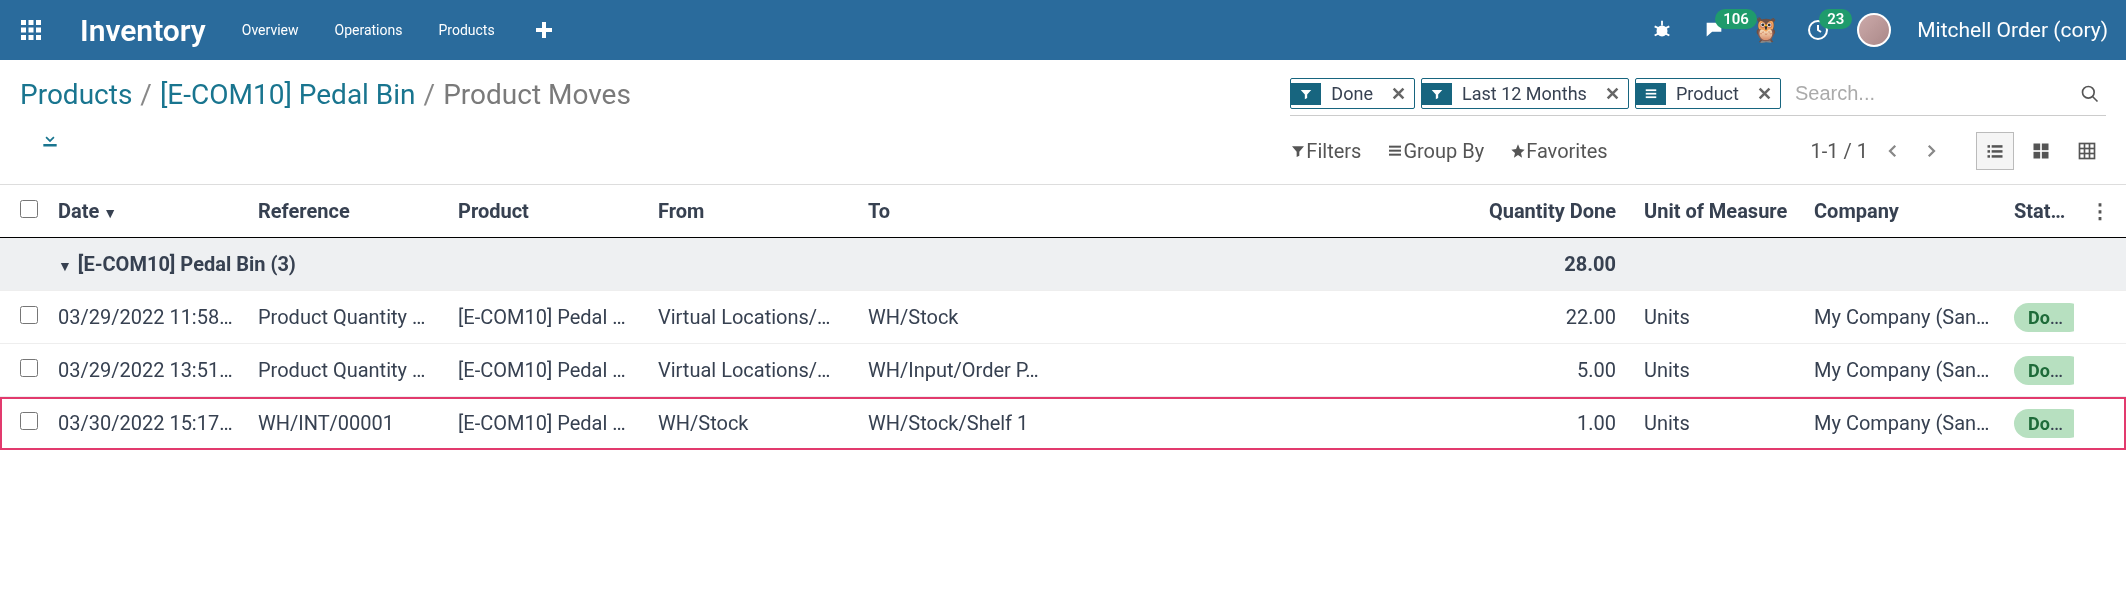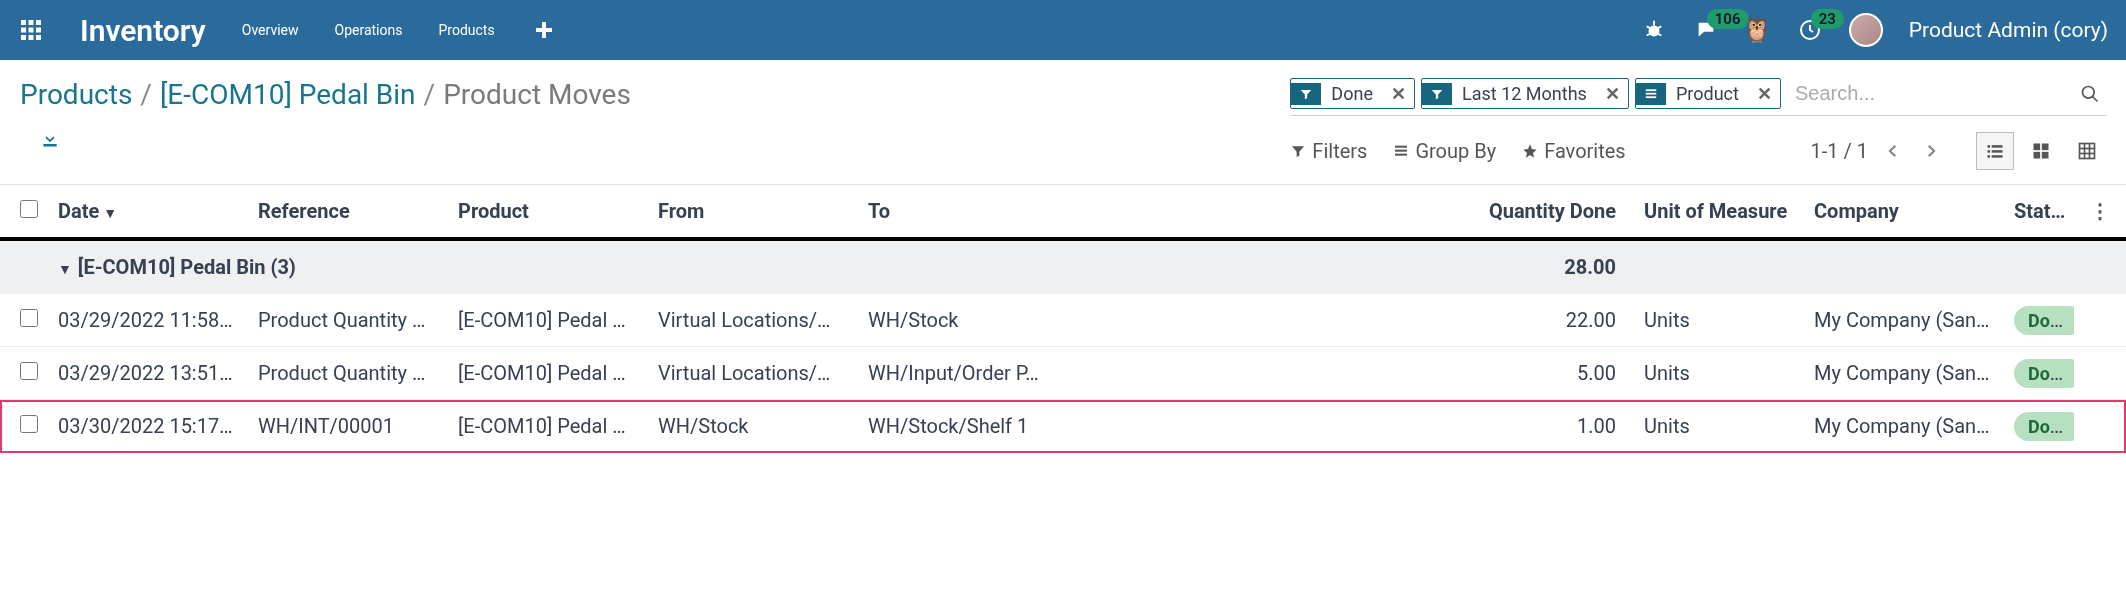--- a/index.html
+++ b/index.html
@@ -7,21 +7,21 @@
   .topnav { background: #206090; background: #2b6a99; display:flex; align-items:center; height:60px; padding:0 18px; color:#fff; gap:28px;}
   .topnav { background:#236693; }
   .topnav { background:#2a6496; }
   .topnav { background:#1f6aa0; }
   .topnav { background:#2a6b9c;gap:15px; }
   .nav-left { display:flex; align-items:center; gap:36px; }
   .nav-brand { font-size:30px; font-weight:600; }
   .nav-link { color:#fff; font-size:14px; cursor:pointer; }
   .nav-right { margin-left:auto; display:flex; align-items:center; gap:26px; }
   .nav-icon { width:26px; height:26px; display:inline-flex; align-items:center; justify-content:center; fill:#fff; color:#fff; cursor:pointer; position:relative; }
-  .badge { position:absolute; top:-8px; left:14px; background:#1f9b6c; color:#0f172a; border-radius:12px; padding:1px 8px; font-size:15px; font-weight:600; }
+  .badge { position:absolute; top:-8px; left:14px; background:#1f9b6c; color:#ffffff; border-radius:12px; padding:1px 8px; font-size:15px; font-weight:600; }
   .avatar { width:34px; height:34px; border-radius:50%; background:linear-gradient(135deg,#caa,#a88); display:inline-block; border:2px solid #fff; }
   .user-name { font-size:21px; }
 
   
   .controlbar { display:flex; align-items:flex-start; padding:18px 20px 0 20px; gap:20px; }
   .breadcrumb { font-size:28px; display:flex; gap:8px; flex-wrap:wrap; align-items:center; }
   .bc-link { color:#19758f; cursor:pointer; }
   .bc-sep { color:#888; }
   .bc-current { color:#7a7a7a; }
 
@@ -29,33 +29,33 @@
   .search-row { display:flex; align-items:center; gap:6px; border-bottom:1px solid #ccc; padding-bottom:6px; width:100%; }
   .facet { display:flex; align-items:center; background:#fff; border:1px solid #17657f; border-radius:2px; overflow:hidden; font-size:18px; }
   .facet-icon { background:#17657f; color:#fff; padding:4px 8px; display:flex; align-items:center; }
   .facet-label { padding:4px 10px; color:#374151; }
   .facet-x { padding:0 8px; color:#666; cursor:pointer; font-weight:bold; }
   .search-input { flex:1; border:none; outline:none; font-size:20px; padding:4px 8px; color:#374151; }
   .search-input::placeholder { color:#aaa; }
   .search-glass { color:#555; cursor:pointer; padding:0 6px; }
 
   .toolbar-row { display:flex; align-items:center; width:100%; gap:26px; padding:2px 0 14px 0; color:#555; font-size:20px; }
-  .tool { display:flex; align-items:center; gap:6px; cursor:pointer; }
+  .tool { display:flex; align-items:center; gap:0; cursor:pointer; }
   .pager-area { margin-left:auto; display:flex; align-items:center; gap:12px; }
   .pager-btn { color:#888; cursor:pointer; padding:4px; }
   .view-switch { display:flex; gap:8px; margin-left:20px; }
   .vs-btn { width:38px; height:38px; border:1px solid transparent; display:flex; align-items:center; justify-content:center; cursor:pointer; color:#555; }
   .vs-btn.active { border-color:#bbb; background:#f5f5f5; }
 
   .download-row { padding:0 20px 10px 20px; }
   .dl { color:#19758f; cursor:pointer; font-size:20px; }
 
   
   table { width:100%; border-collapse:collapse; }
-  thead th { text-align:left; font-weight:700; font-size:20px; padding:14px 10px; border-top:1px solid #ddd; border-bottom:4px solid #000000; color:#374151; white-space:nowrap; }
+  thead th { text-align:left; font-weight:700; font-size:20px; padding:14px 10px; border-top:1px solid #ddd; border-bottom:1px solid #000000; color:#374151; white-space:nowrap; }
   thead th.qty { text-align:right; padding-right:18px; }
   tbody td { padding:14px 10px; border-bottom:1px solid #eee; font-size:20px; white-space:nowrap; overflow:hidden; text-overflow:ellipsis; }
   tbody td.qty { text-align:right; padding-right:18px; }
   .group-row td { background:#eef0f2; font-weight:700; }
   .status-pill { background:#b7e0c0; color:#1e6b39; border-radius:16px; padding:4px 14px; font-weight:700; font-size:18px; }
   .chk { width:18px; height:18px; }
   .sort-caret { font-size:14px; margin-left:4px; }
   .grp-caret { margin-right:6px; font-size:14px; }
   .menu-dots { cursor:pointer; color:#555; padding:0 6px; }
 
@@ -122,21 +122,21 @@
     </span>
     <span class="nav-icon" style="font-size:24px;">🦉</span>
     <span class="nav-icon">
       <svg width="24" height="24" viewBox="0 0 24 24" fill="none" stroke="#fff" stroke-width="2">
           <circle cx="12" cy="12" r="9"></circle>
           <path d="M12 7v5l3 2"></path>
         </svg>
       <span class="badge">23</span>
     </span>
     <span class="avatar"></span>
-    <span class="user-name">Product Admin (cory)</span>
+    <span class="user-name">Mitchell Order (cory)</span>
   </div>
 </div>
 
 <div class="controlbar">
   <div style="display:flex; flex-direction:column; gap:18px;">
     <div class="breadcrumb">
       <span class="bc-link">Products</span>
       <span class="bc-sep">/</span>
       <span class="bc-link">[E-COM10] Pedal Bin</span>
       <span class="bc-sep">/</span>

